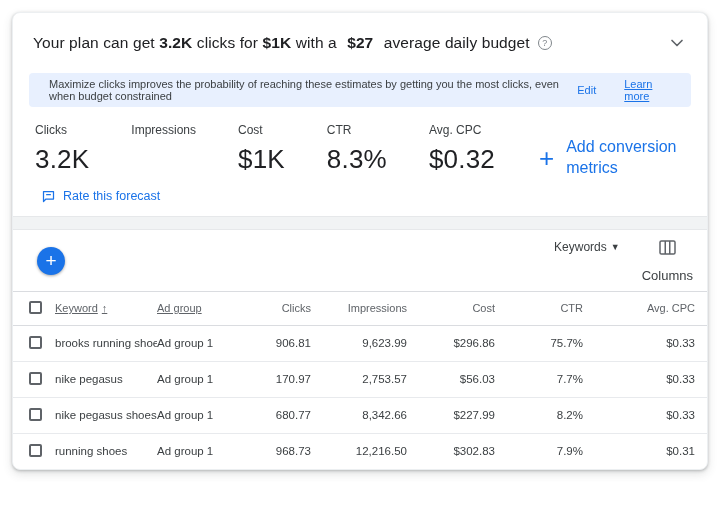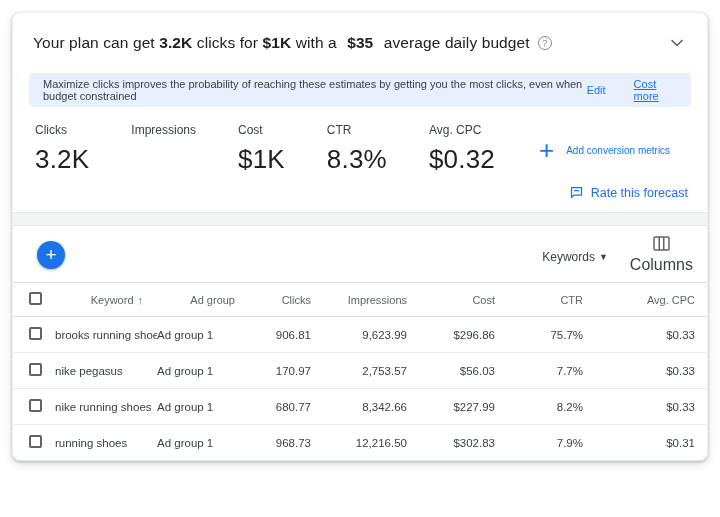--- a/index.html
+++ b/index.html
@@ -20,63 +20,63 @@
   .help-circle {
     display:inline-flex; align-items:center; justify-content:center;
     width:14px; height:14px; border:1.5px solid #80868b; border-radius:50%;
     font-size:9px; color:#80868b; margin-left:8px; vertical-align:2px; cursor:default;
   }
   .chevron { margin-left:auto; cursor:pointer; display:flex; align-items:center; }
 
   
   .banner {
     margin:0 16px; background:#e8f0fe; border-radius:4px;
-    display:flex; align-items:center; padding:5px 14px; font-size:11px; color:#3c4043;
+    display:flex; align-items:center; padding:5px 20px; font-size:11px; color:#3c4043;
   }
   .banner .spacer { flex:1; }
   .banner a { color:#1a73e8; font-weight:500; text-decoration:none; cursor:pointer; }
   .banner a.edit { margin-right:28px;text-align:center; }
   .banner a.learn { text-decoration:underline; }
 
   
   .metrics-row { display:flex; align-items:flex-start; padding:16px 20px 6px 22px; }
   .metric { margin-right:42px; }
   .metric-label { font-size:12px; color:#3c4043; margin-bottom:7px; }
   .metric-value { font-size:26px; color:#202124; font-weight:400; letter-spacing:.2px; }
   .add-conv {
     display:flex; align-items:center; color:#1a73e8; cursor:pointer; margin-top:14px; margin-left:2px;
   }
   .add-conv .plus { font-size:26px; font-weight:400; margin-right:12px; line-height:1; }
-  .add-conv .txt { font-size:10px; width:118px; line-height:1.3; }
-
-  
-  .rate-row { display:flex; justify-content:flex-end; padding:4px 19px 12px; }
+  .add-conv .txt { font-size:16px; width:118px; line-height:1.3; }
+
+  
+  .rate-row { display:flex; padding:4px 28px 12px; }
   .rate-link { display:flex; align-items:center; gap:7px; color:#1a73e8; font-size:12.5px; font-weight:500; cursor:pointer; }
 
   .gray-strip { height:14px; background:#f1f3f4; border-top:1px solid #e6e8ea; border-bottom:1px solid #e6e8ea; }
 
   
   .toolbar { display:flex; align-items:center; padding:10px 14px 8px 24px; }
   .fab {
     width:28px; height:28px; border-radius:50%; border:none; background:#1a73e8; color:#fff;
     font-size:19px; line-height:26px; cursor:pointer; box-shadow:0 1px 3px rgba(0,0,0,.35);
   }
-  .toolbar-right { margin-left:auto; display:flex; align-items:flex-end; gap:22px; }
+  .toolbar-right { margin-left:auto; display:flex; align-items:flex-start; gap:22px; }
   .kw-dd { display:flex; align-items:center; gap:4px; font-size:12px; font-weight:500; color:#3c4043; cursor:pointer; padding-bottom:10px; }
   .kw-dd .caret { font-size:9px; color:#3c4043; }
-  .columns-btn { display:flex; flex-direction:column; align-items:center; gap:5px; font-size:16px; color:#3c4043; cursor:pointer; }
+  .columns-btn { display:flex; flex-direction:column; align-items:center; gap:13px; font-size:13px; color:#3c4043; cursor:pointer; }
 
   
   table { width:100%; border-collapse:collapse; table-layout:fixed; font-size:11.5px; }
   thead th {
     font-size:11px; color:#5f6368; font-weight:500; text-align:right;
     border-top:1px solid #dadce0; border-bottom:1px solid #dadce0;
     padding:9px 14px 9px 0; white-space:nowrap;
   }
-  thead th.left { text-align:right; padding-left:0; }
+  thead th.left { text-align:left; padding-left:0;text-decoration:underline; }
   thead th.check-col, tbody td.check-col { padding-left:16px; text-align:left; }
   tbody td { padding:10px 14px 10px 0; border-bottom:1px solid #e8eaed; color:#3c4043; white-space:nowrap; overflow:hidden; }
   tbody tr:last-child td { border-bottom:none; }
   td.num, th.num { text-align:right; }
   .checkbox {
     display:inline-block; width:13px; height:13px; border:2px solid #5f6368; border-radius:2px; cursor:pointer; background:#fff;
   }
   .sort-arrow { color:#5f6368; font-size:11px; margin-left:4px; }
 </style>
 </head>
@@ -84,35 +84,35 @@
 
 <div class="card">
 
   <div class="card-header">
     <div class="title">
       <span>Your plan can get</span>
       <b>3.2K</b>
       <span>clicks for</span>
       <b>$1K</b>
       <span>with a</span><span class="gap"></span>
-      <b>$35</b><span class="gap"></span>
+      <b>$27</b><span class="gap"></span>
       <span>average daily budget</span><span class="help-circle">?</span>
     </div>
     <span class="chevron">
       <svg width="20" height="20" viewBox="0 0 24 24" fill="none">
           <path d="M6 9l6 6 6-6" stroke="#5f6368" stroke-width="2" stroke-linecap="round" stroke-linejoin="round"></path>
         </svg>
     </span>
   </div>
 
   <div class="banner">
     <span>Maximize clicks improves the probability of reaching these estimates by getting you the most clicks, even when budget constrained</span>
     <span class="spacer"></span>
     <a class="edit">Edit</a>
-    <a class="learn">Cost more</a>
+    <a class="learn">Learn more</a>
   </div>
 
   <div class="metrics-row">
     <div class="metric">
       <div class="metric-label">Clicks</div>
       <div class="metric-value">3.2K</div>
     </div>
     <div class="metric">
       <div class="metric-label">Impressions</div>
     </div>
@@ -202,21 +202,21 @@
           <td>nike pegasus</td>
           <td>Ad group 1</td>
           <td class="num">170.97</td>
           <td class="num">2,753.57</td>
           <td class="num">$56.03</td>
           <td class="num">7.7%</td>
           <td class="num">$0.33</td>
         </tr>
         <tr>
           <td class="check-col"><span class="checkbox"></span></td>
-          <td>nike running shoes</td>
+          <td>nike pegasus shoes</td>
           <td>Ad group 1</td>
           <td class="num">680.77</td>
           <td class="num">8,342.66</td>
           <td class="num">$227.99</td>
           <td class="num">8.2%</td>
           <td class="num">$0.33</td>
         </tr>
         <tr>
           <td class="check-col"><span class="checkbox"></span></td>
           <td>running shoes</td>

